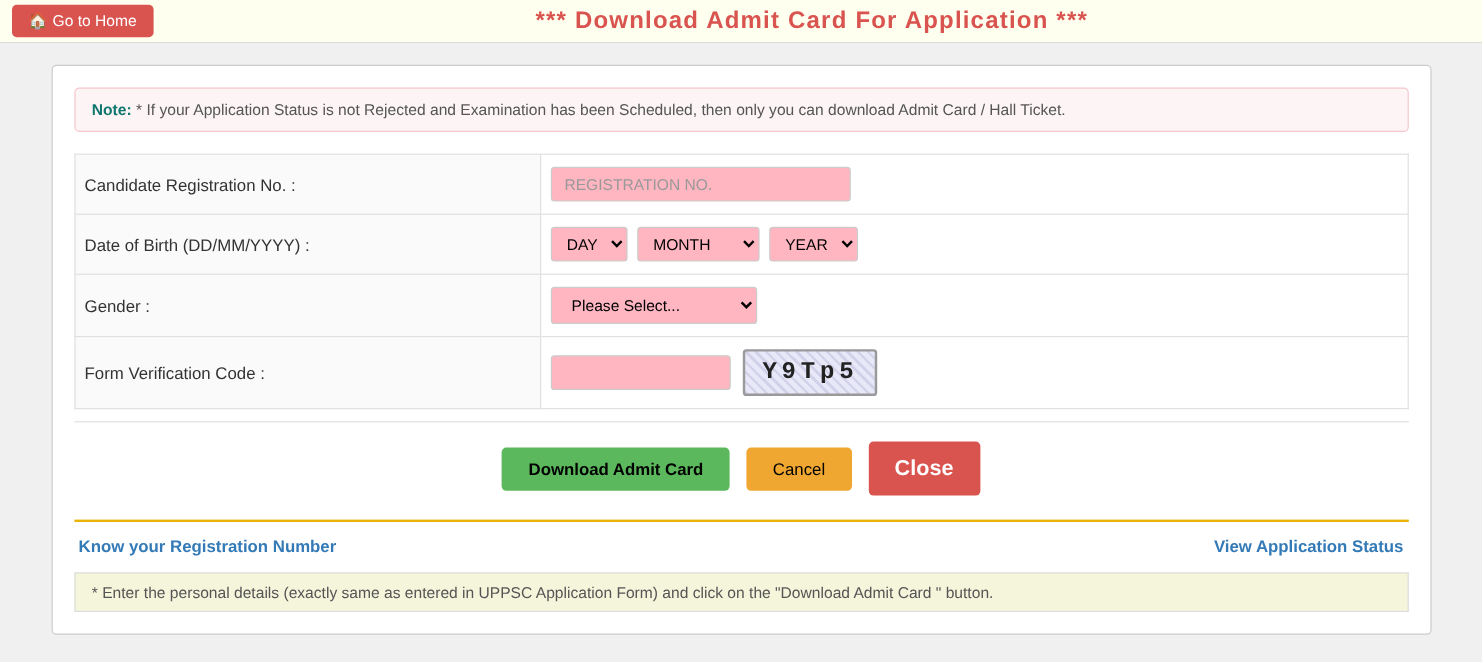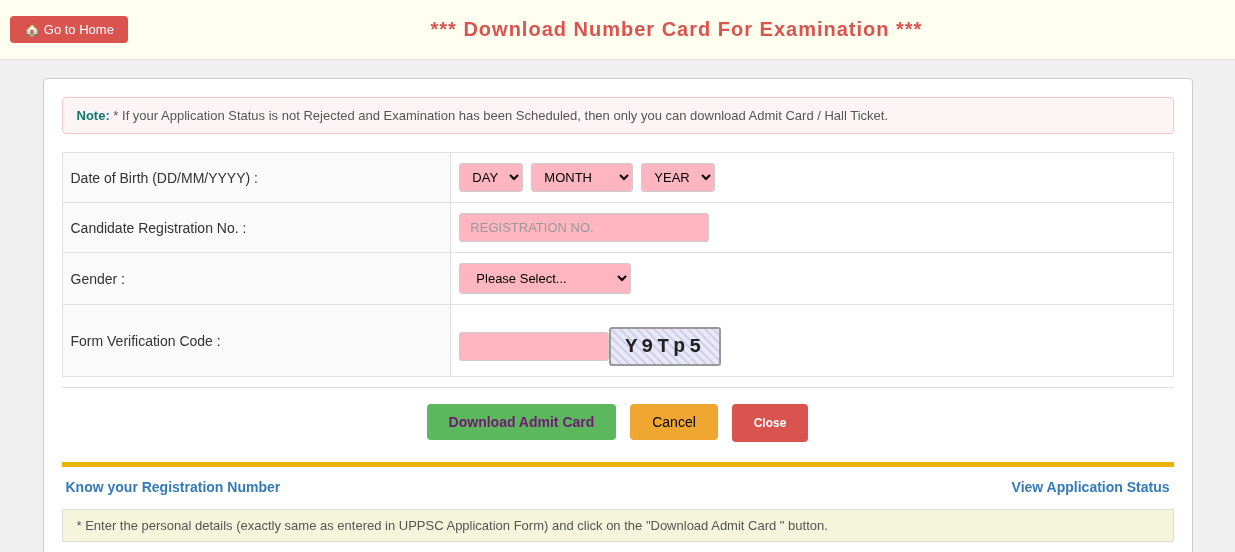--- a/index.html
+++ b/index.html
@@ -2,21 +2,21 @@
 <html><head>
   <meta charset="utf-8">
   <style>
     * { box-sizing: border-box; margin: 0; padding: 0; }
     body { font-family: Arial, sans-serif; font-size: 14px; background: #f0f0f0; }
 
     
     .top-bar {
       background: #fffff0;
       border-bottom: 1px solid #ddd;
-      padding: 16px 10px;
+      padding: 4px 10px;
       display: flex;
       align-items: center;
     }
     .home-btn {
       background: #d9534f;
       color: white;
       border: none;
       padding: 6px 14px;
       border-radius: 4px;
       cursor: pointer;
@@ -126,22 +126,21 @@
       padding: 6px 12px;
       font-size: 13px;
       border-radius: 3px;
       width: 172px;
       cursor: pointer;
     }
 
     .captcha-row {
       display: flex;
       align-items: center;
-      gap: 0;
-      margin-top: 12px;
+      gap: 10px;
     }
     .captcha-input {
       background: #ffb6c1;
       border: 1px solid #ccc;
       padding: 6px 10px;
       width: 150px;
       font-size: 13px;
       border-radius: 3px;
     }
     .captcha-image {
@@ -165,21 +164,21 @@
 
     
     .buttons-row {
       text-align: center;
       padding: 16px 0 10px 0;
       border-top: 1px solid #e0e0e0;
       margin-top: 6px;
     }
     .btn-download {
       background: #5cb85c;
-      color: #701a75;
+      color: #000000;
       border: none;
       padding: 10px 22px;
       border-radius: 4px;
       cursor: pointer;
       font-size: 14px;
       font-weight: bold;
       margin: 0 5px;
     }
     .btn-cancel {
       background: #f0a732;
@@ -192,31 +191,31 @@
       font-weight: normal;
       margin: 0 5px;
     }
     .btn-close {
       background: #d9534f;
       color: white;
       border: none;
       padding: 12px 22px;
       border-radius: 4px;
       cursor: pointer;
-      font-size: 12px;
+      font-size: 18px;
       font-weight: bold;
       margin: 0 5px;
     }
 
     
     .footer-links {
       display: flex;
       justify-content: space-between;
       padding: 12px 4px 8px 4px;
-      border-top: 5px solid #eab308;
+      border-top: 2px solid #eab308;
       margin-top: 10px;
     }
     .footer-links a {
       color: #337ab7;
       text-decoration: none;
       font-weight: bold;
       font-size: 14px;
     }
 
     
@@ -227,35 +226,42 @@
       font-size: 13px;
       color: #555;
       margin-top: 6px;
     }
   </style>
 </head>
 <body>
 
 <div class="top-bar">
   <button class="home-btn">🏠 Go to Home</button>
-  <div class="page-title">*** Download Number Card For Examination ***</div>
+  <div class="page-title">*** Download Admit Card For Application ***</div>
 </div>
 
 <div class="main-container">
 
 
   <div class="note-box">
     <span class="note-label">Note:</span>
     <span> * If your Application Status is not Rejected and Examination has been Scheduled, then only you can download Admit Card / Hall Ticket.</span>
   </div>
 
   <table class="form-table">
 
     <tbody>
         <tr>
+      <td>Candidate Registration No. :</td>
+      <td>
+        <input type="text" class="reg-input" placeholder="REGISTRATION NO." style="">
+      </td>
+    </tr>
+
+    <tr>
       <td>Date of Birth (DD/MM/YYYY) :</td>
       <td>
         <div class="dob-selects">
           <select class="dob-select">
             <option>DAY</option>
             <option>1</option><option>2</option><option>3</option><option>4</option><option>5</option>
             <option>6</option><option>7</option><option>8</option><option>9</option><option>10</option>
             <option>11</option><option>12</option><option>13</option><option>14</option><option>15</option>
             <option>16</option><option>17</option><option>18</option><option>19</option><option>20</option>
             <option>21</option><option>22</option><option>23</option><option>24</option><option>25</option>
@@ -274,27 +280,20 @@
             <option>1985</option><option>1986</option><option>1987</option><option>1988</option><option>1989</option>
             <option>1990</option><option>1991</option><option>1992</option><option>1993</option><option>1994</option>
             <option>1995</option><option>1996</option><option>1997</option><option>1998</option><option>1999</option>
             <option>2000</option>
           </select>
         </div>
       </td>
     </tr>
 
     <tr>
-      <td>Candidate Registration No. :</td>
-      <td>
-        <input type="text" class="reg-input" placeholder="REGISTRATION NO." style="">
-      </td>
-    </tr>
-
-    <tr>
       <td>Gender :</td>
       <td>
         <select class="gender-select">
           <option>Please Select...</option>
           <option>Male</option>
           <option>Female</option>
           <option>Other</option>
         </select>
       </td>
     </tr>

